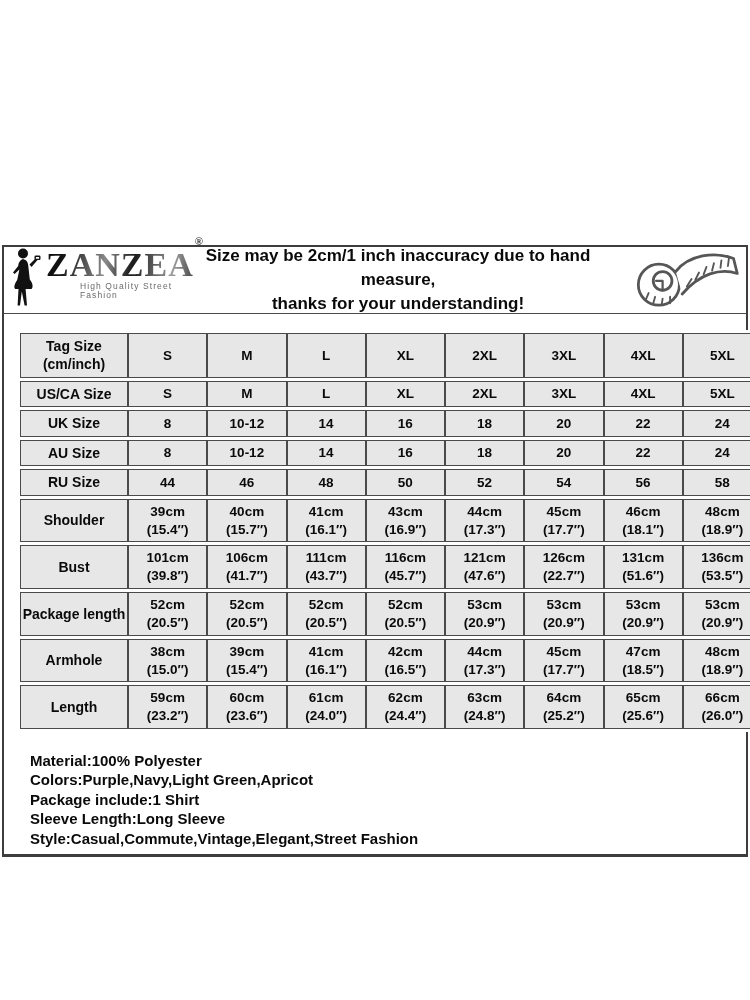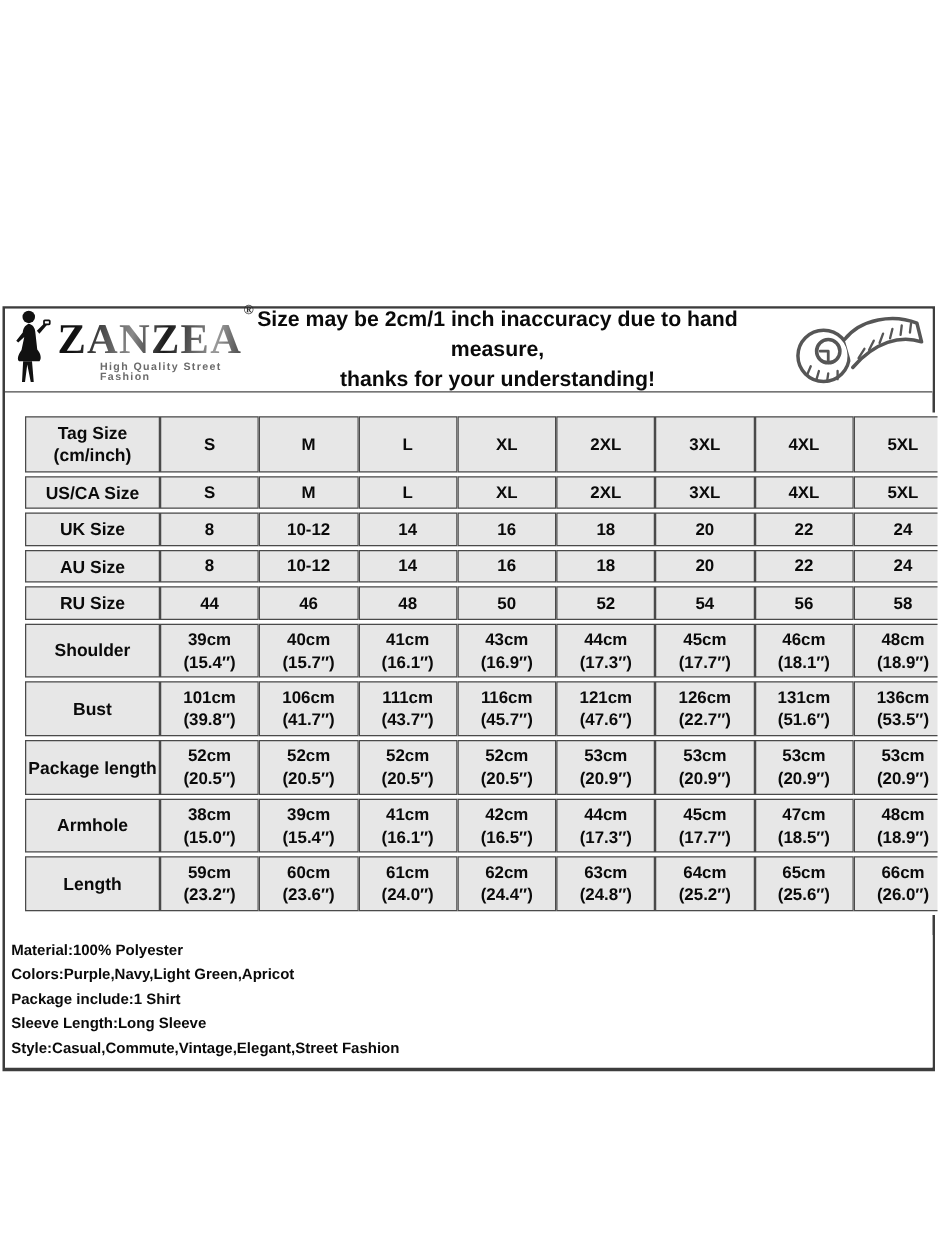--- a/index.html
+++ b/index.html
@@ -10,52 +10,52 @@
   }
   .sheet{
     position:absolute;top:245px;left:2px;width:742px;
     border:2px solid #3d3d3d;border-bottom-width:3px;background:#ffffff;
   }
   
   .band{
     display:flex;align-items:center;height:66px;background:#ffffff;
     border-bottom:1px solid #4a4a4a;
   }
-  .logo{display:flex;align-items:center;width:182px;padding-left:6px;box-sizing:border-box;}
+  .logo{display:flex;align-items:flex-start;width:182px;padding-left:6px;box-sizing:border-box;}
   .figure{flex:0 0 auto;margin-right:2px;display:block;}
   .brandtext{display:flex;flex-direction:column;line-height:1;}
   .brandname{
     font-family:"Liberation Serif", serif;font-weight:bold;font-size:34px;
     letter-spacing:1px;color:#1c1c1c;
     background:linear-gradient(100deg,#111 10%,#8a8a8a 38%,#1a1a1a 55%,#9a9a9a 80%,#222 100%);
     -webkit-background-clip:text;background-clip:text;-webkit-text-fill-color:transparent;
     white-space:nowrap;
   }
   .brandsup{font-size:11px;vertical-align:top;position:relative;top:-12px;left:1px;color:#2a2a2a;-webkit-text-fill-color:#2a2a2a;}
-  .tagline{font-size:8.5px;color:#6b6b6b;letter-spacing:1.1px;margin-top:0;font-weight:bold;padding-left:34px;}
+  .tagline{font-size:8.5px;color:#6b6b6b;letter-spacing:1.1px;margin-top:0;font-weight:normal;padding-left:34px;}
   .disclaimer{
     flex:1;text-align:center;font-weight:bold;font-size:17px;line-height:1.42;
     padding-right:14px;
   }
   .tape{width:122px;display:flex;justify-content:center;align-items:center;}
   
   table.sizes{
     width:100%;border-collapse:separate;border-spacing:0 3px;
     table-layout:fixed;background:#ffffff;margin:16px;
   }
   table.sizes td{
     background:#e7e7e7;border:1px solid #4a4a4a;
     text-align:center;vertical-align:middle;
     font-weight:bold;font-size:13.5px;line-height:1.32;
     padding:3px 1px;white-space:pre-line;
   }
   table.sizes td.rowlabel{font-size:14px;}
   
   .specs{padding:3px 5px 6px 5px;background:#ffffff;}
-  .spec-line{font-weight:bold;font-size:12px;line-height:19.5px;white-space:nowrap;}
+  .spec-line{font-weight:bold;font-size:15px;line-height:19.5px;white-space:nowrap;margin-left:21px;}
 </style>
 </head>
 <body>
 
 <div class="sheet">
 
   <div class="band">
     <div class="logo">
       <span class="figure">
         <svg width="34" height="60" viewBox="0 0 34 60" aria-hidden="true">

